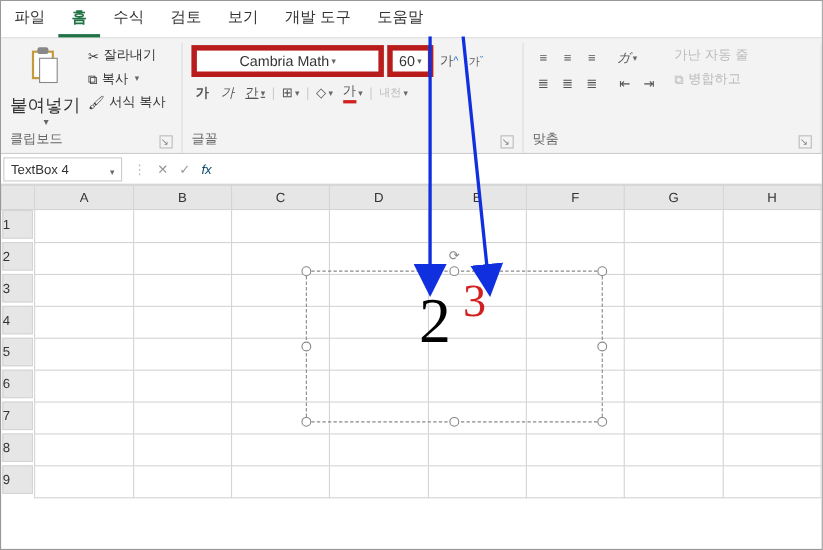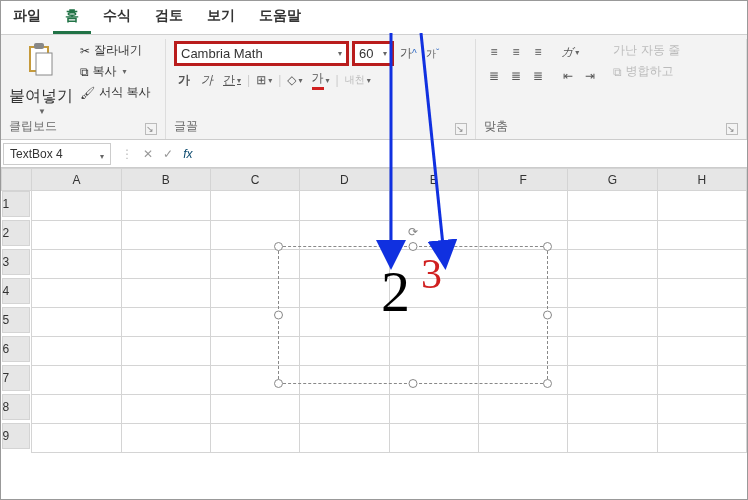--- a/index.html
+++ b/index.html
@@ -1,25 +1,25 @@
 <!DOCTYPE html>
 <html><head>
 <meta charset="utf-8">
 <style>
 * { margin: 0; padding: 0; box-sizing: border-box; }
 body { font-family: "Malgun Gothic", sans-serif; font-size: 12px; color: #333; background: #fff; width: 748px; height: 500px; overflow: hidden; border: 1px solid #999; }
 .tabs { display: flex; border-bottom: 1px solid #d0d0d0; background: #fff; }
-.tab { padding: 6px 12px; cursor: pointer; font-size: 14px; font-weight: bold; }
+.tab { padding: 6px 12px; cursor: pointer; font-size: 14px; }
 .tab.active { border-bottom: 3px solid #217346; color: #217346; font-weight: bold; }
 .ribbon { display: flex; background: #f3f3f3; border-bottom: 1px solid #ccc; padding: 4px 0 0 0; height: 105px; }
 .group { border-right: 1px solid #ddd; padding: 2px 8px 2px 8px; display: flex; flex-direction: column; justify-content: space-between; }
 .group-content { display: flex; gap: 4px; }
 .group-label { text-align: left; font-size: 12px; color: #666; padding: 2px 0; position: relative; }
 .group-label .expand { position: absolute; right: 0; bottom: 2px; font-size: 9px; color: #888; border: 1px solid #bbb; width: 12px; height: 12px; line-height: 10px; }
-.font-box, .size-box { background: #fff; border: 3px solid #b91c1c; padding: 2px 4px; font-size: 13px; display: flex; align-items: center; justify-content: space-between; }
+.font-box, .size-box { background: #fff; border: 5px solid #b91c1c; padding: 2px 4px; font-size: 13px; display: flex; align-items: center; justify-content: center; }
 .font-box { width: 175px; }
 .size-box { width: 42px; }
 .row { display: flex; gap: 3px; align-items: center; margin-bottom: 3px; }
 .btn { min-width: 20px; height: 22px; display: inline-flex; align-items: center; justify-content: center; cursor: pointer; padding: 0 3px; color: #555; }
 .namebox-row { display: flex; align-items: center; border-bottom: 1px solid #ccc; background: #fff; height: 28px; }
 .namebox { width: 108px; border: 1px solid #ccc; padding: 3px 6px; margin: 2px; display: flex; justify-content: space-between; align-items: flex-end; background: #fff; }
 .fx-area { display: flex; align-items: center; gap: 10px; color: #999; padding-left: 8px; }
 .grid-area { position: relative; }
 table.grid { border-collapse: collapse; width: 100%; }
 .grid th, .grid td { border: 1px solid #d4d4d4; background: #fff; }
@@ -41,20 +41,21 @@
 </style>
 </head>
 <body>
 
 <div class="tabs">
   <div class="tab">파일</div>
   <div class="tab active">홈</div>
   <div class="tab">수식</div>
   <div class="tab">검토</div>
   <div class="tab">보기</div>
+  <div class="tab">개발 도구</div>
   <div class="tab">도움말</div>
 </div>
 
 <div class="ribbon">
 
   <div class="group" style="width:165px">
     <div class="group-content">
       <div style="text-align:center;cursor:pointer;">
         <svg width="34" height="42">
             <rect x="6" y="6" width="18" height="24" fill="#fff" stroke="#c59a3b" stroke-width="2"></rect>

